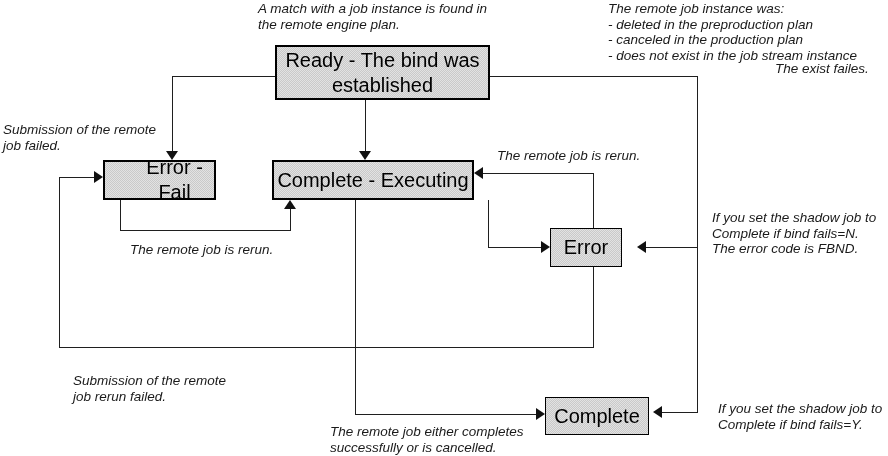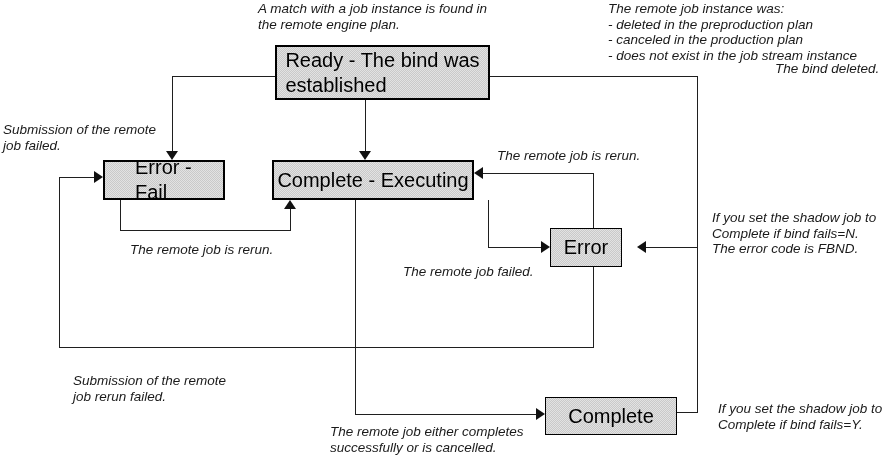--- a/index.html
+++ b/index.html
@@ -9,21 +9,21 @@
   }
   .node{
     position:absolute;box-sizing:border-box;
     border:1px solid #000;
     background-color:#e2e2e2;
     background-image:
       linear-gradient(45deg,#c9c9c9 25%,transparent 25%,transparent 75%,#c9c9c9 75%),
       linear-gradient(45deg,#c9c9c9 25%,transparent 25%,transparent 75%,#c9c9c9 75%);
     background-size:2px 2px;background-position:0 0,1px 1px;
     display:flex;align-items:center;justify-content:center;
-    color:#000;font-size:20px;line-height:25px;white-space:pre-line;
+    color:#000;font-size:20px;line-height:25px;text-align:center;white-space:pre-line;
   }
   .node.thick{border-width:2px;}
   .ann{
     position:absolute;font-style:italic;font-size:13.5px;line-height:15.5px;
     color:#1a1a1a;white-space:pre-line;
   }
   .seg{position:absolute;background:#1f1f1f;}
   .segh{height:1px;}
   .segv{width:1px;}
   .arr{position:absolute;width:0;height:0;}
@@ -74,54 +74,53 @@
   <div class="seg segh" style="left:59px;top:347px;width:535px;"></div>
   <div class="seg segv" style="left:59px;top:177px;height:171px;"></div>
   <div class="seg segh" style="left:59px;top:177px;width:35px;"></div>
   <div class="arr arr-right" style="left:94px;top:171px;"></div>
 
   <div class="node thick" style="left:275px;top:45px;width:215px;height:55px;">
     <span>Ready - The bind was
 established</span>
   </div>
 
-  <div class="node thick" style="left:103px;top:160px;width:122px;height:40px;padding-left:30px;">
+  <div class="node thick" style="left:103px;top:160px;width:113px;height:40px;padding-left:30px;">
     <span>Error - Fail</span>
   </div>
 
   <div class="node thick" style="left:272px;top:160px;width:202px;height:40px;">
     <span>Complete - Executing</span>
   </div>
 
   <div class="node" style="left:550px;top:228px;width:72px;height:39px;">
     <span>Error</span>
   </div>
 
-  <div class="node" style="left:545px;top:397px;width:132px;height:38px;">
+  <div class="node" style="left:545px;top:397px;width:104px;height:38px;">
     <span>Complete</span>
   </div>
 
   <div class="ann" style="left:258px;top:1px;">A match with a job instance is found in
 the remote engine plan.</div>
 
   <div class="ann" style="left:608px;top:1px;">The remote job instance was:
 - deleted in the preproduction plan
 - canceled in the production plan
 - does not exist in the job stream instance</div>
 
-  <div class="ann" style="left:775px;top:61px;">The bind deleted.</div>
+  <div class="ann" style="left:775px;top:61px;">The exist failes.</div>
 
   <div class="ann" style="left:3px;top:122px;">Submission of the remote
 job failed.</div>
 
   <div class="ann" style="left:130px;top:242px;">The remote job is rerun.</div>
 
   <div class="ann" style="left:497px;top:148px;">The remote job is rerun.</div>
 
-  <div class="ann" style="left:403px;top:264px;">The remote job failed.</div>
 
   <div class="ann" style="left:712px;top:210px;">If you set the shadow job to
 Complete if bind fails=N.
 The error code is FBND.</div>
 
   <div class="ann" style="left:73px;top:373px;">Submission of the remote
 job rerun failed.</div>
 
   <div class="ann" style="left:330px;top:424px;">The remote job either completes
 successfully or is cancelled.</div>

